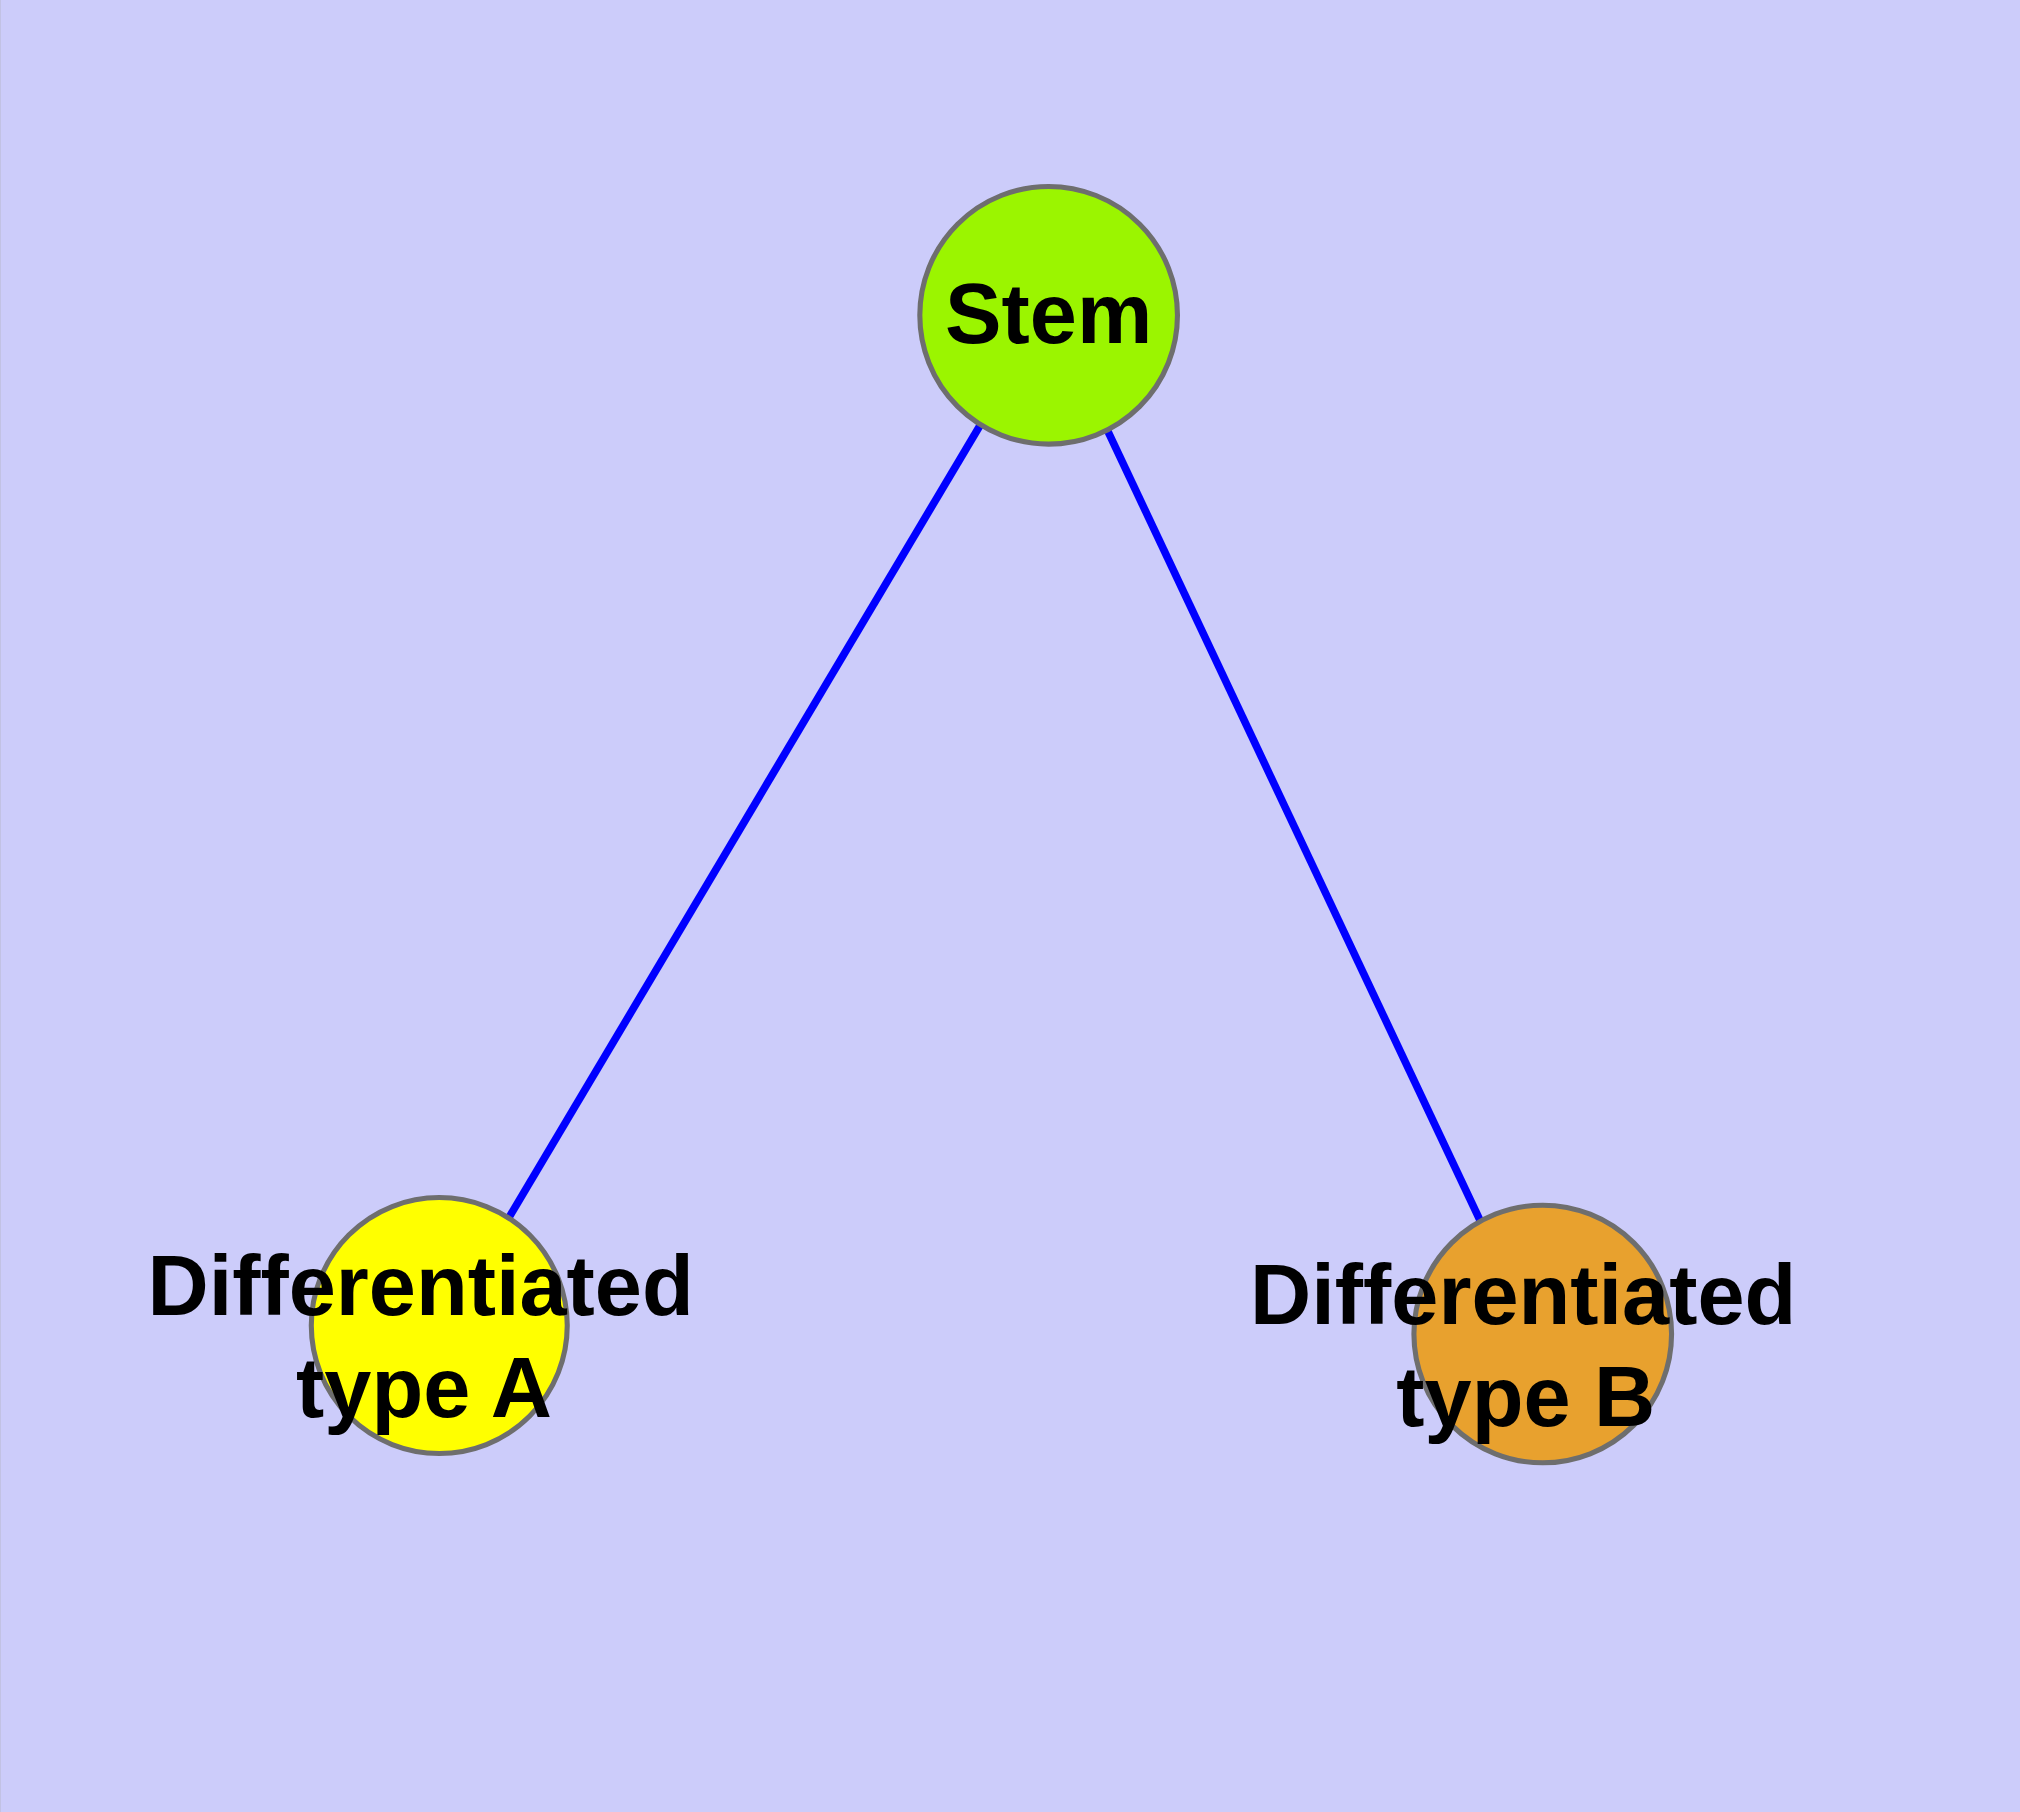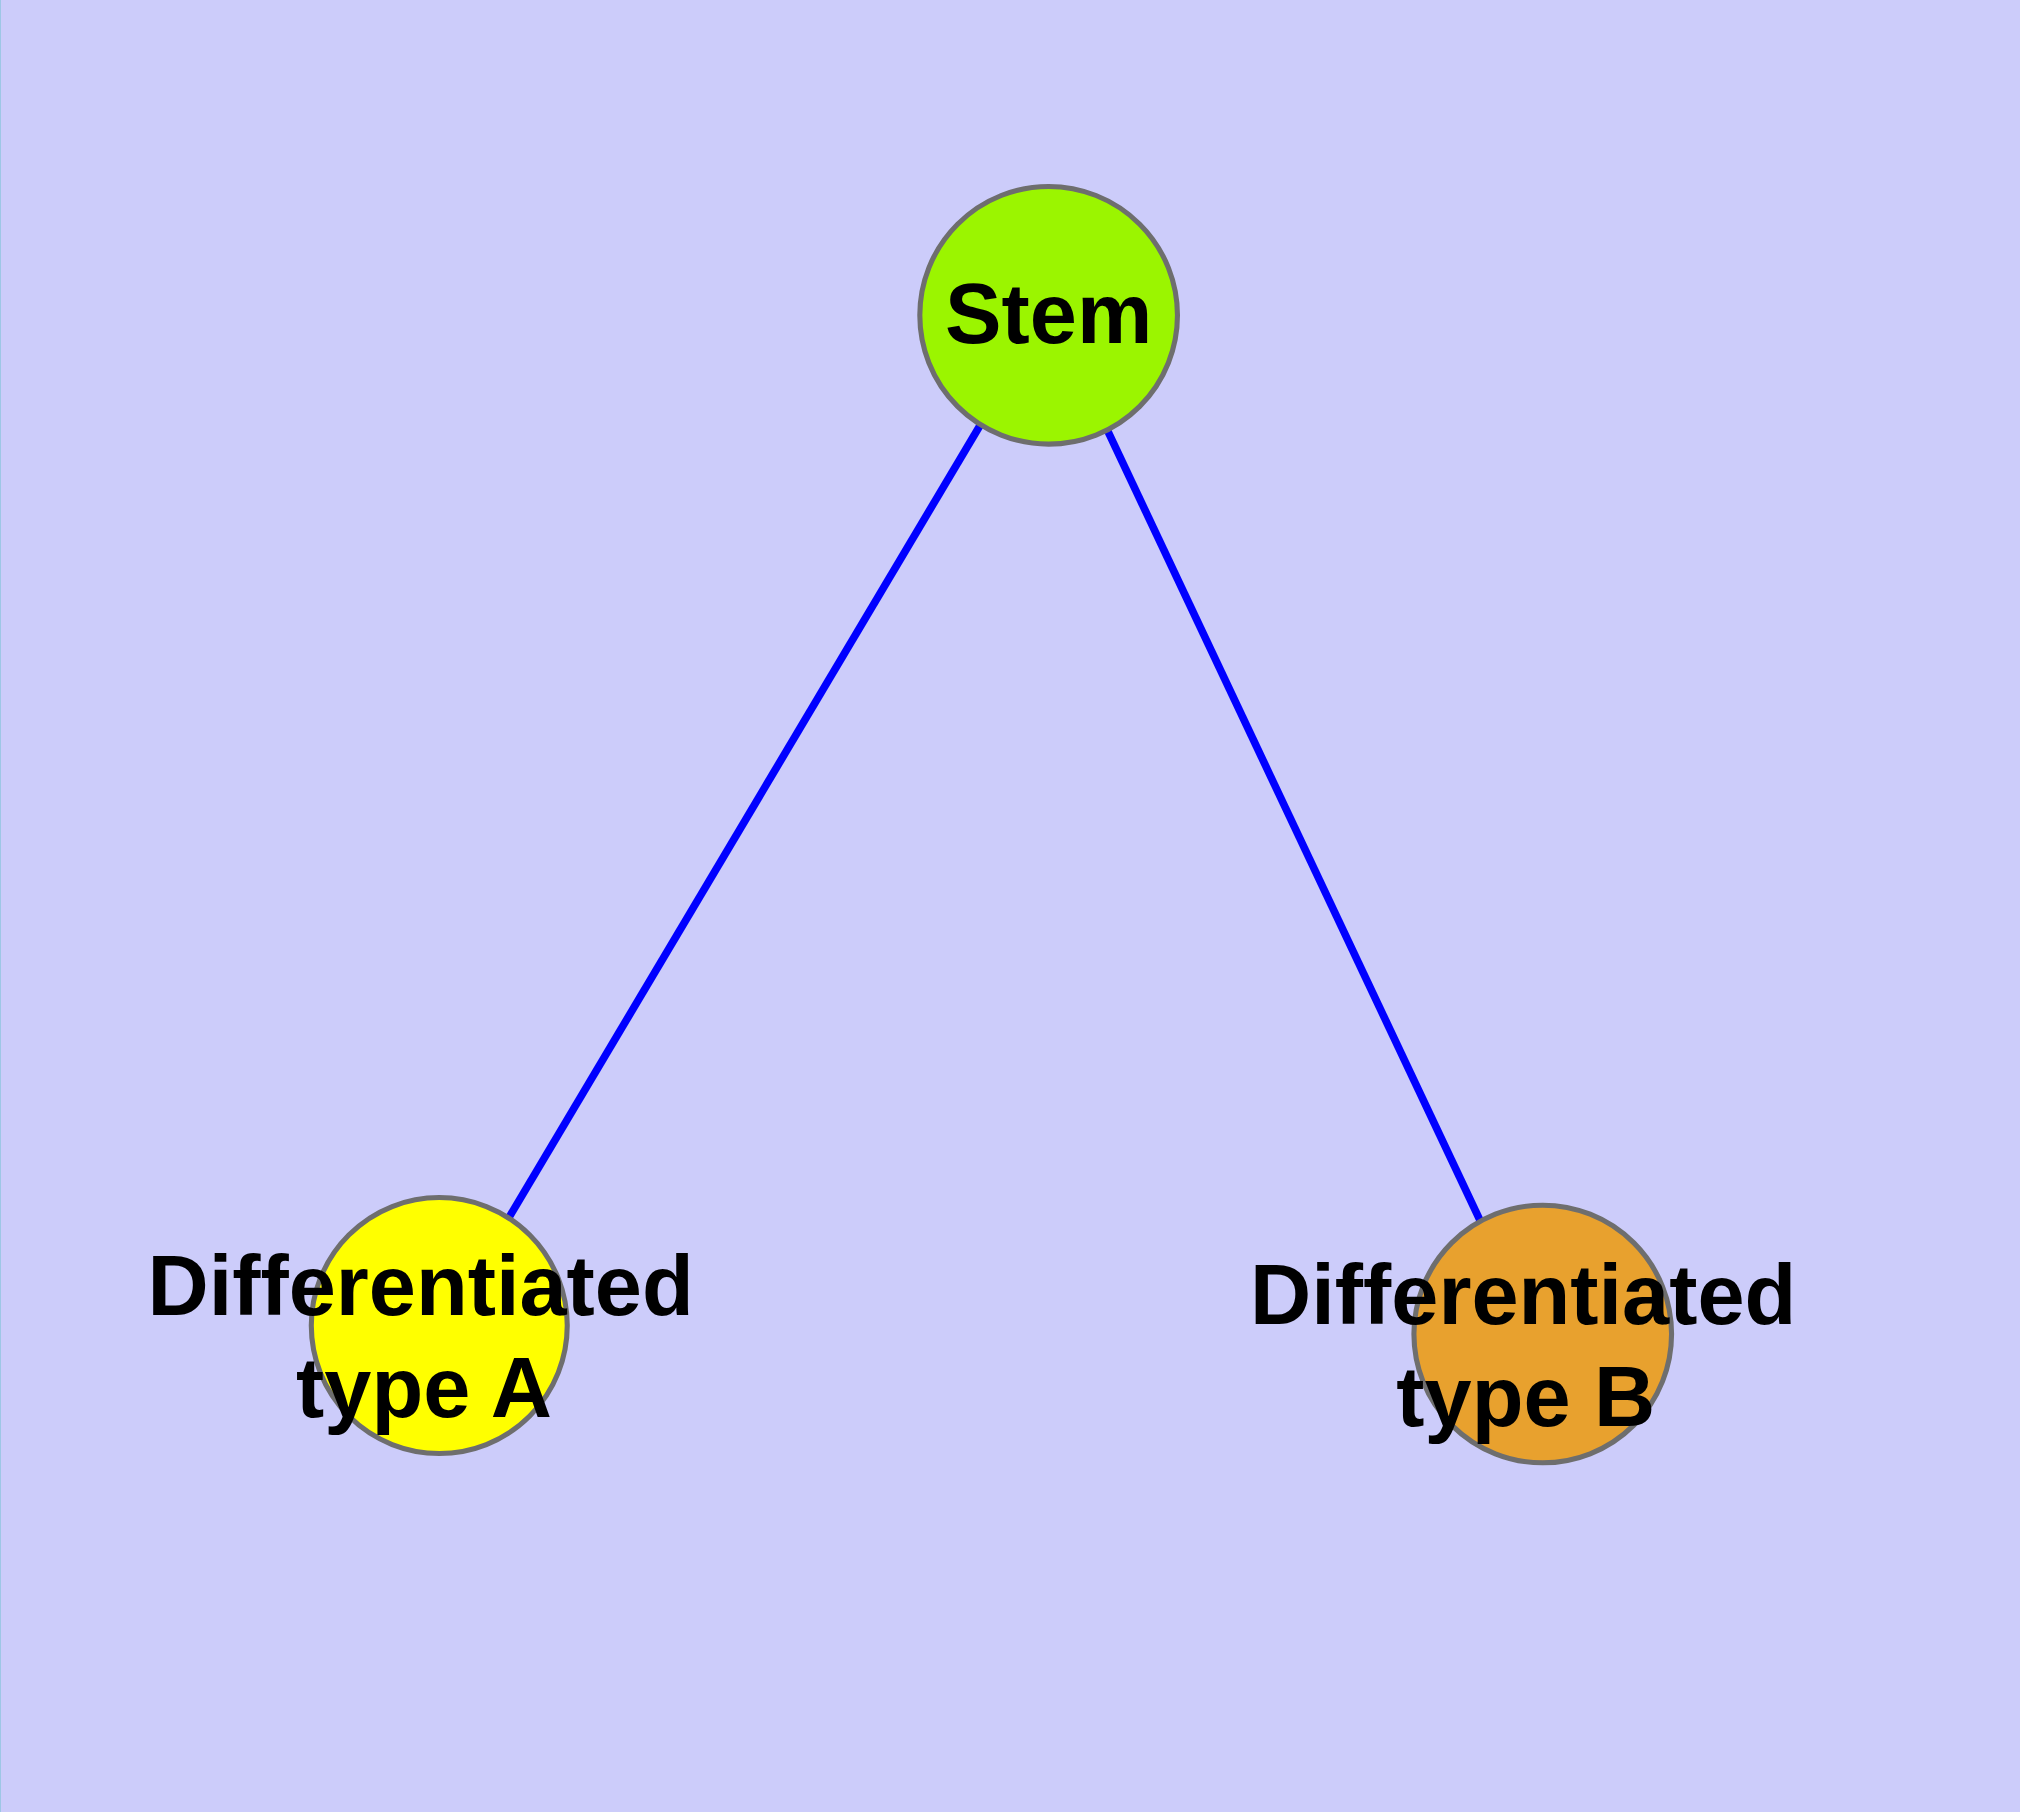--- a/index.html
+++ b/index.html
@@ -29,21 +29,21 @@
     font-size: 100px;
     fill: #000000;
     dominant-baseline: auto;
     text-anchor: middle;
     white-space: pre;
   }
 </style>
 </head>
 <body>
 
-<div id="stage" style="width: 1889px; height: 1812px; background: #14b8a6; text-align: center;">
+<div id="stage" style="width: 1889px; height: 1812px; background: #a3a3a3; text-align: center;">
   <svg id="graph-svg" viewBox="0 0 2384 2138">
 
     <rect x="0" y="0" width="2384" height="2138" fill="#ccccfa"></rect>
 
     <g>
       <line stroke="#0000ff" stroke-width="9" stroke-linecap="butt" x1="1156" y1="502" x2="600" y2="1437"></line>
       <line stroke="#0000ff" stroke-width="9" stroke-linecap="butt" x1="1306" y1="507" x2="1746" y2="1440"></line>
     </g>
 
     <g>

